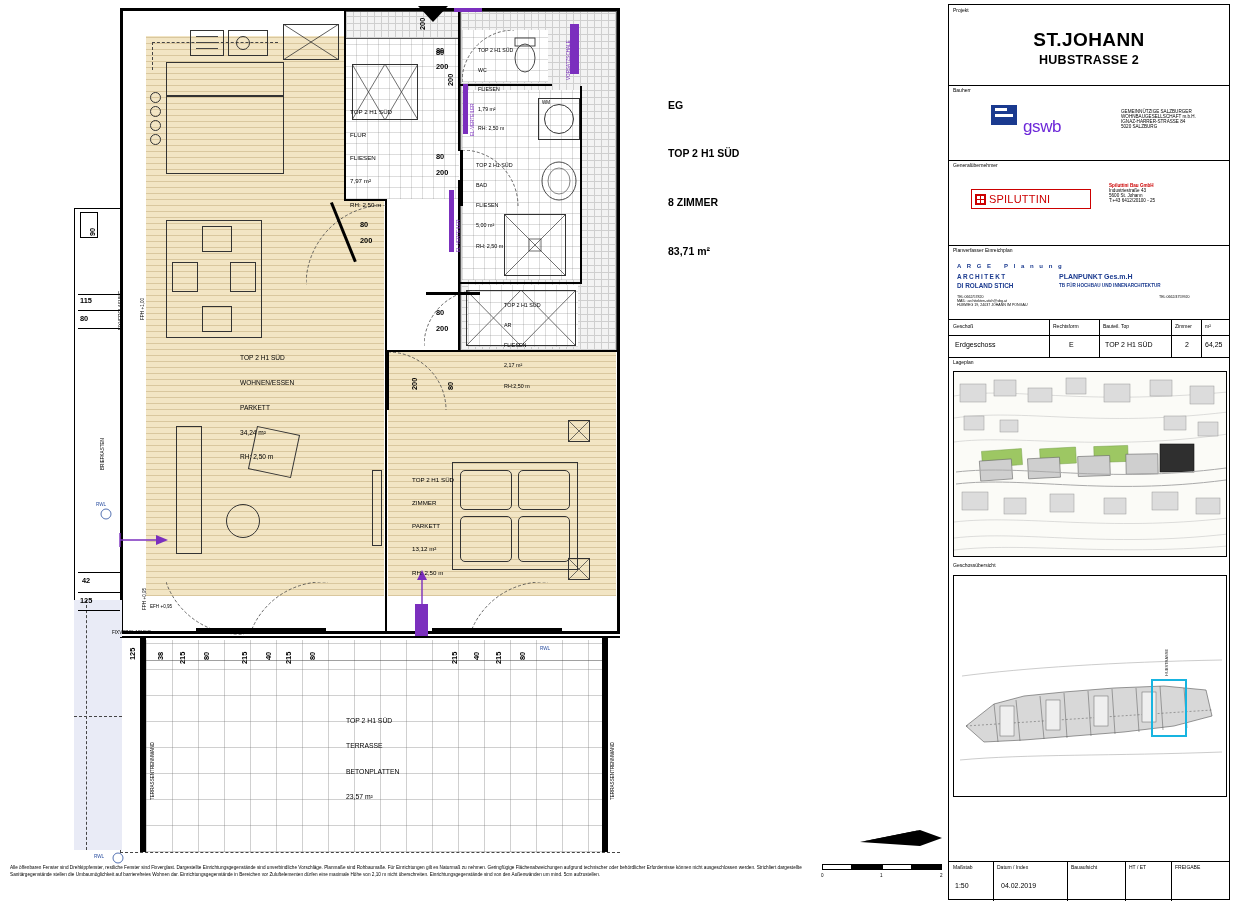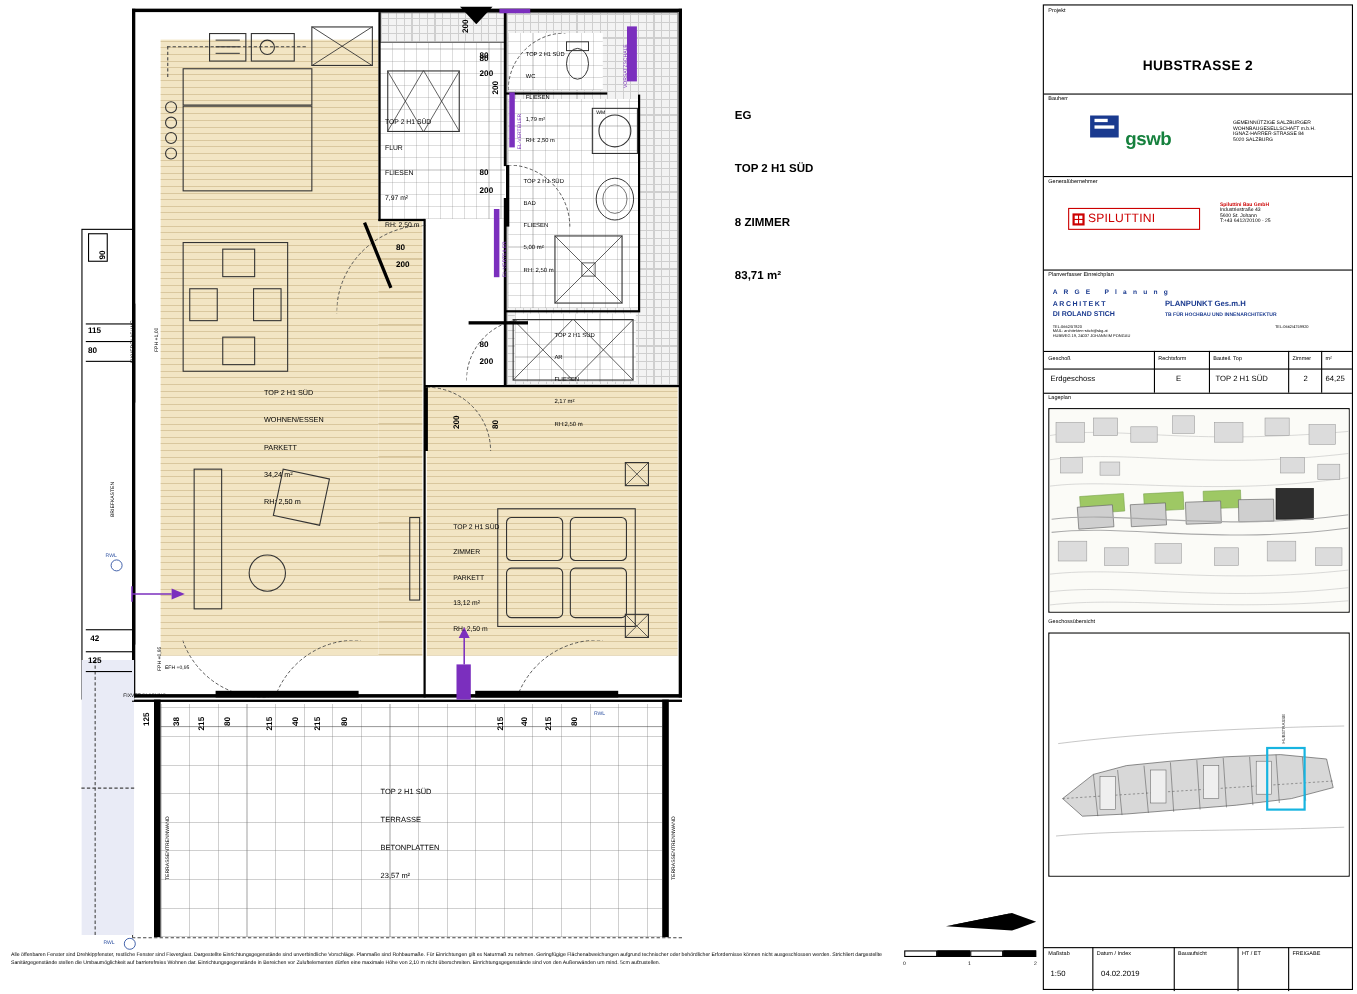--- a/index.html
+++ b/index.html
@@ -70,22 +70,22 @@
   .gswb-mark:before {
     content: "";
     position: absolute;
     left: 4px; top: 3px;
     width: 12px; height: 3px;
     background: #fff;
   }
   .gswb-text {
     position: absolute;
     font-size: 17px;
-    font-weight: bold;
-    color: #15803d;
+    font-weight: normal;
+    color: #6d28d9;
     letter-spacing: -0.4px;
   }
 
   .spil-box {
     position: absolute;
     border: 1px solid #c00;
     box-sizing: border-box;
     background: #fff;
     display: flex;
     align-items: center;
@@ -557,20 +557,21 @@
 
     <svg class="northarrow" style="left:860px; top:826px;" width="82" height="24">
       <polygon points="0,16 60,4 82,12 60,20" fill="#000"></polygon>
       <polygon points="0,16 40,10 60,4" fill="#000"></polygon>
     </svg>
   </div>
 
   <div class="titleblock">
 
     <div class="lbl cap" style="left:4px; top:3px;">Projekt</div>
+    <div class="proj-title abs" style="left:0; top:24px; width:100%;">ST.JOHANN</div>
     <div class="proj-sub abs" style="left:0; top:48px; width:100%;">HUBSTRASSE 2</div>
     <div class="tb-sep" style="top:80px;"></div>
 
     <div class="lbl cap" style="left:4px; top:83px;">Bauherr</div>
     <div class="gswb-mark" style="left:42px; top:100px;"></div>
     <div class="gswb-text" style="left:74px; top:112px;">gswb</div>
     <div class="abs" style="left:172px; top:104px;">
       <div class="tiny">GEMEINNÜTZIGE SALZBURGER</div>
       <div class="tiny">WOHNBAUGESELLSCHAFT m.b.H.</div>
       <div class="tiny">IGNAZ-HARRER-STRASSE 84</div>

